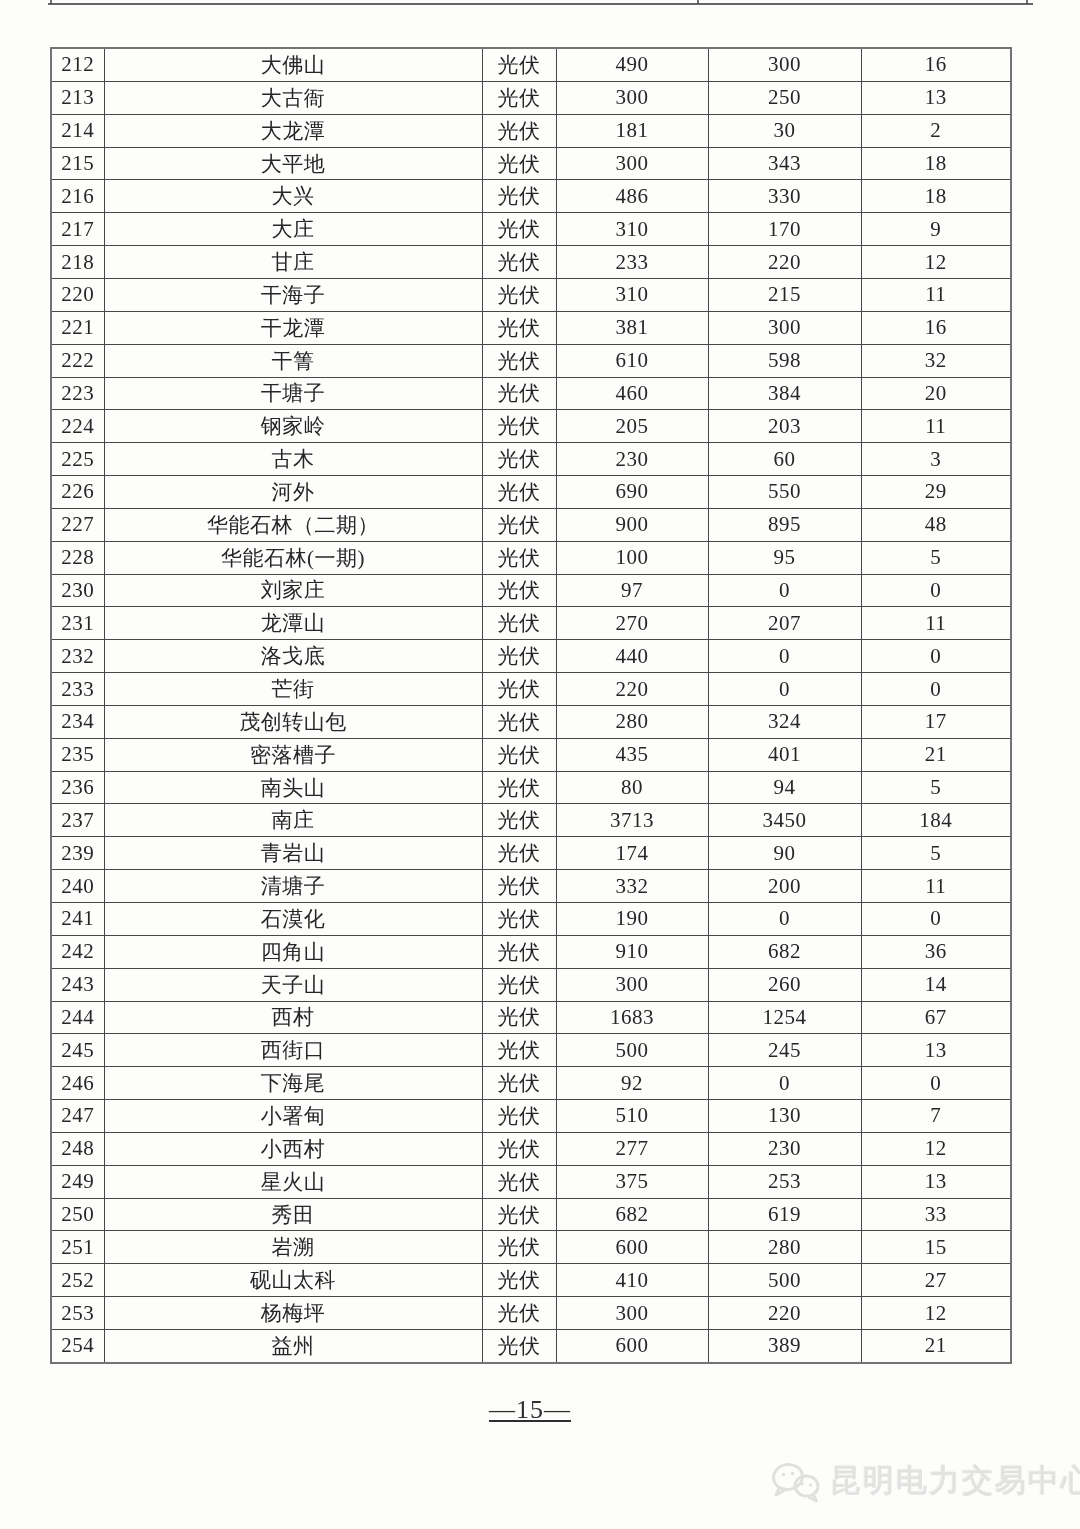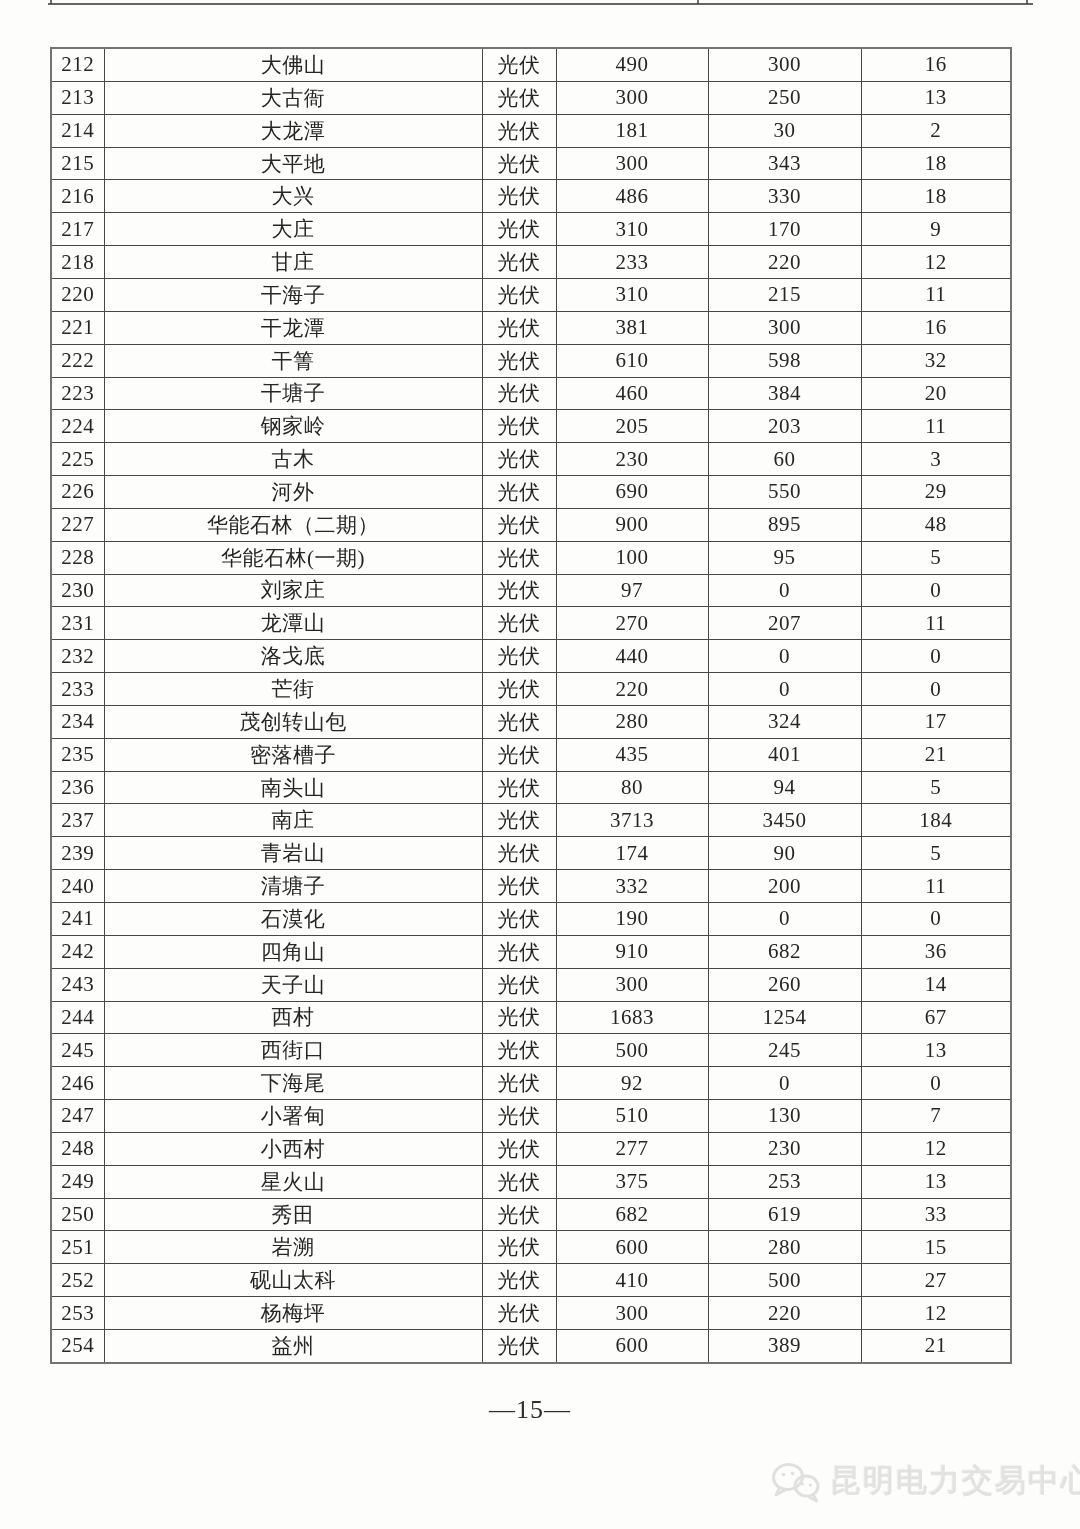--- a/index.html
+++ b/index.html
@@ -34,21 +34,21 @@
     color:#262626;
     letter-spacing:.5px;
     overflow:hidden;white-space:nowrap;
   }
   td.c-name{font-size:20px;letter-spacing:2px;}
   td.c-type{font-size:20px;letter-spacing:1px;margin-top:39px;}
   table.data{border:2px solid #737373;padding-left:16px;}
 
   .page-number{
     position:absolute;left:50px;top:1395px;width:960px;
-    text-align:center;font-size:26px;color:#2e2e2e;letter-spacing:1px;
+    text-align:center;font-size:26px;color:#2e2e2e;letter-spacing:1px;text-decoration:underline;
   }
 
   .watermark{
     position:absolute;left:770px;top:1458px;
     display:flex;align-items:center;gap:8px;
     color:#e2e2e0;
     text-shadow:1px 1px 1px rgba(255,255,255,.9), -1px -1px 1px rgba(0,0,0,.05);
     user-select:none;
   }
   .watermark .wm-text{

